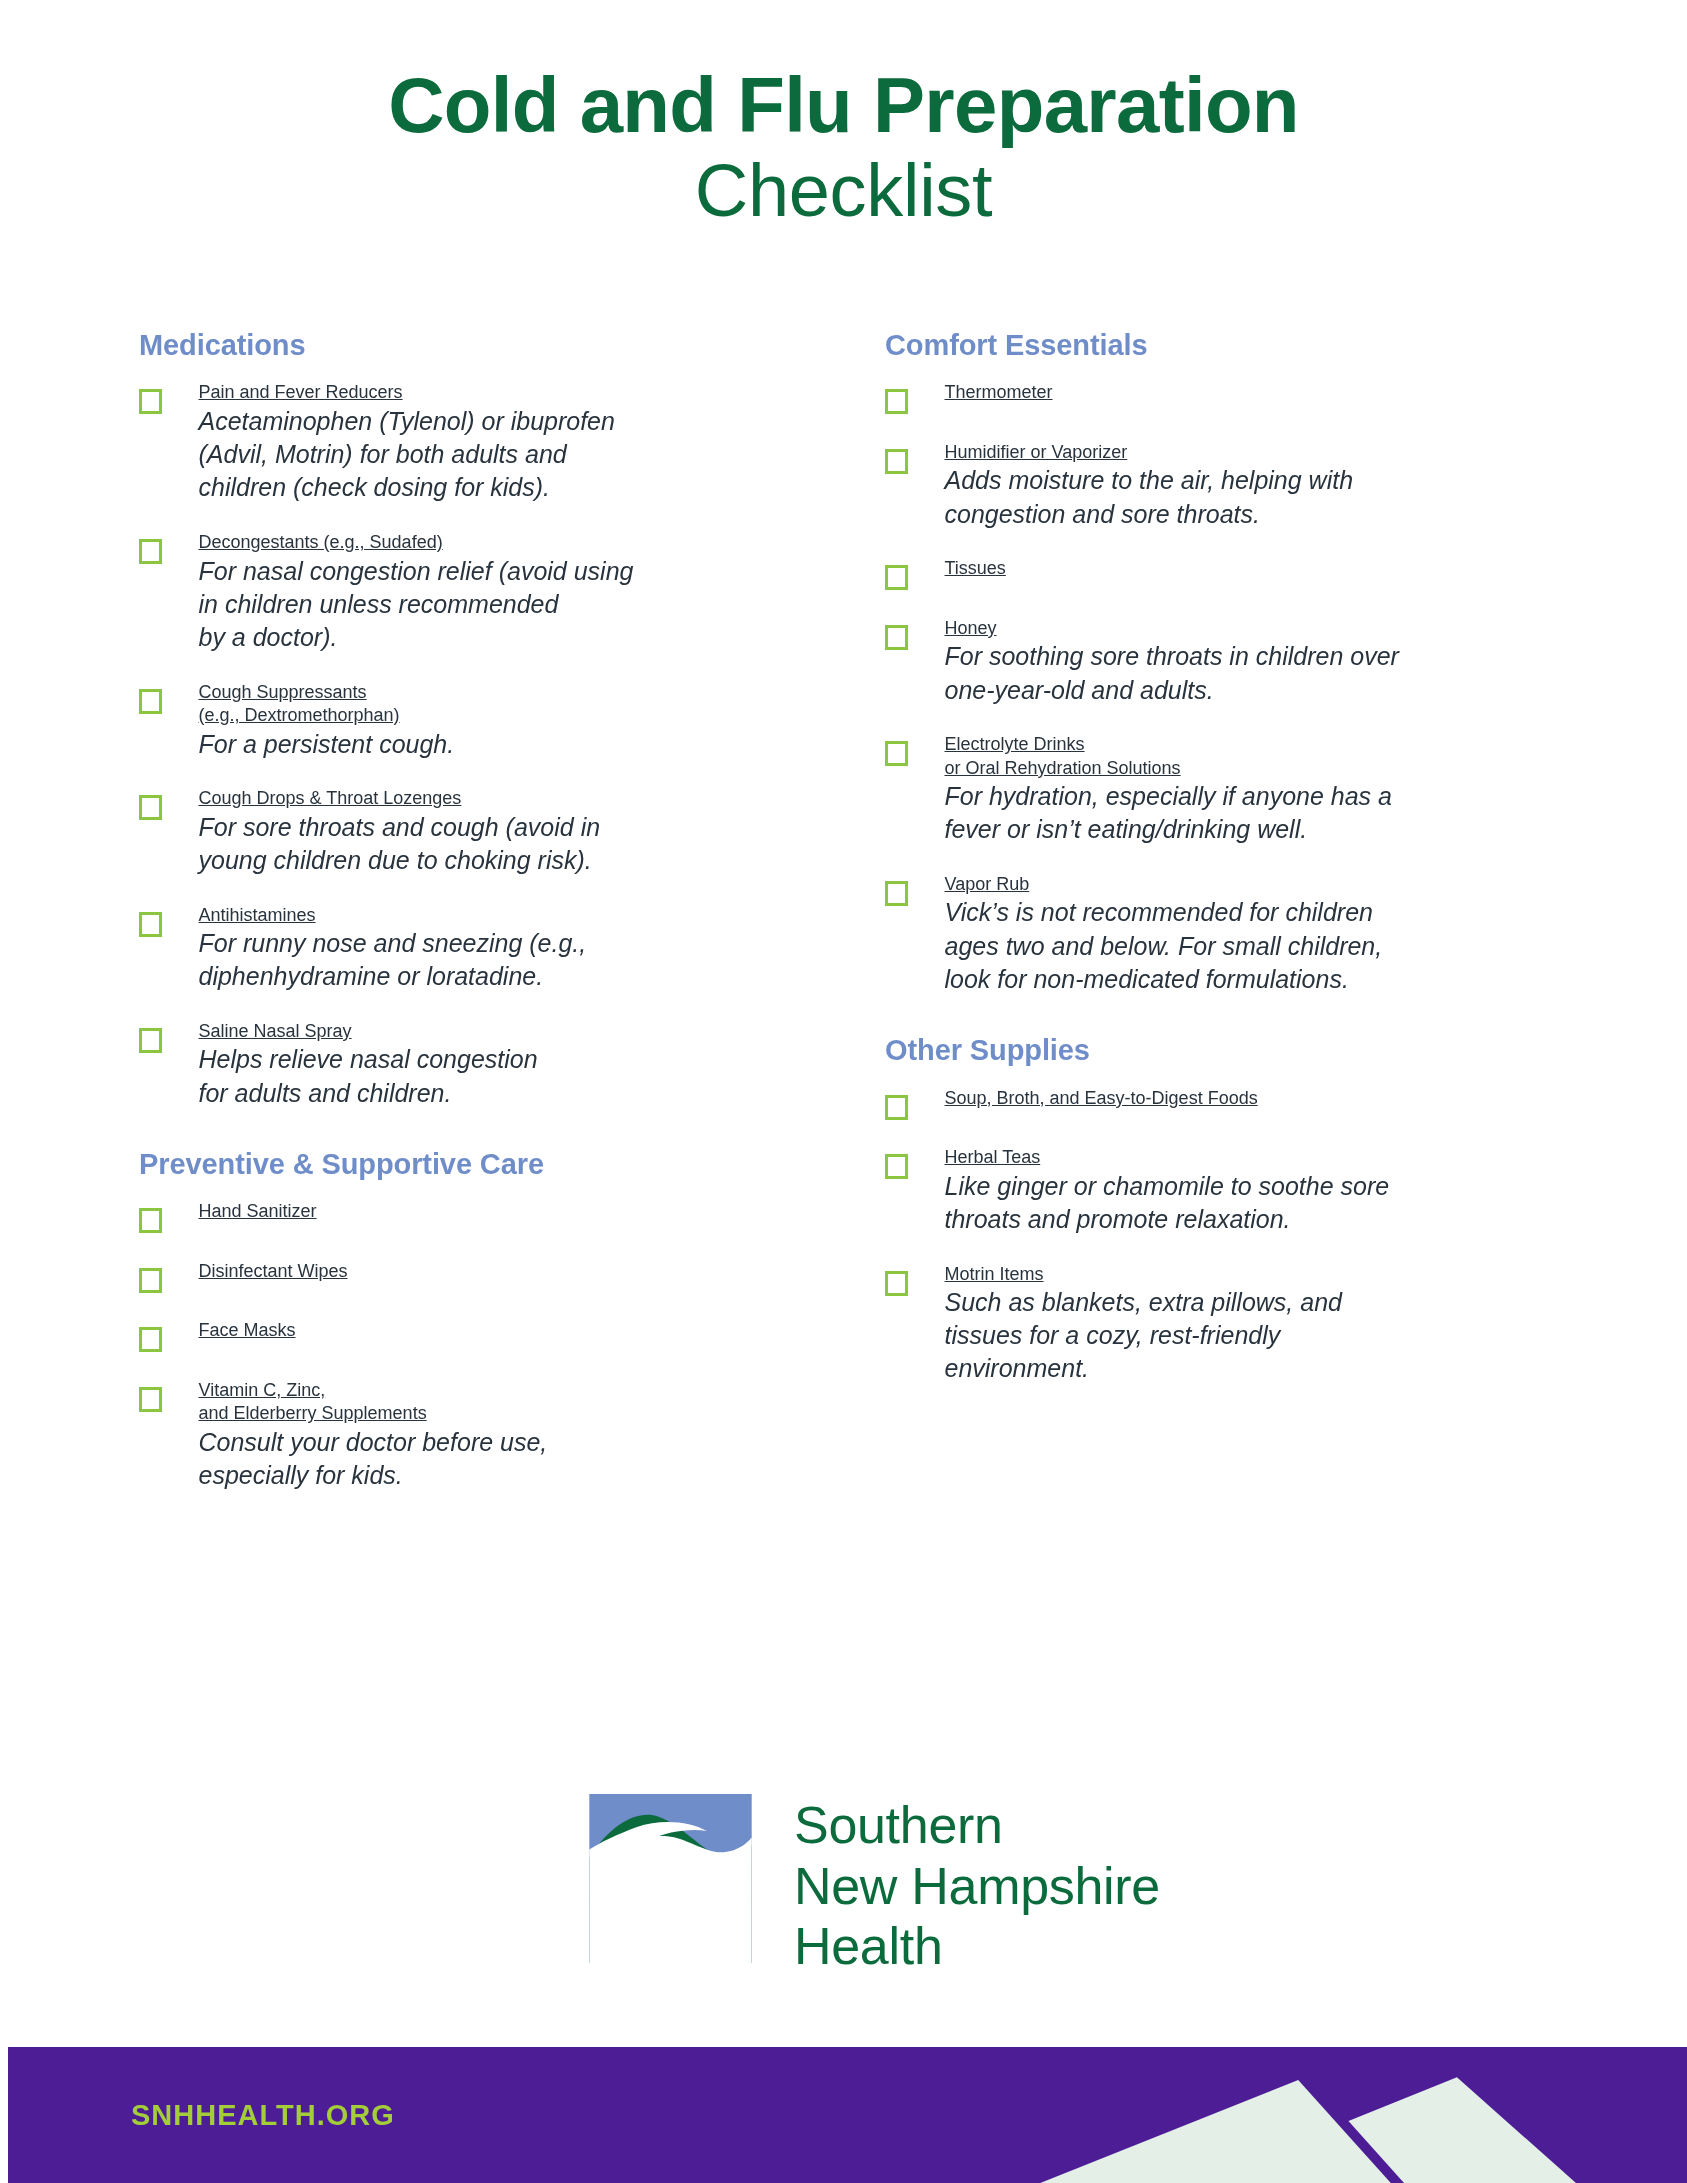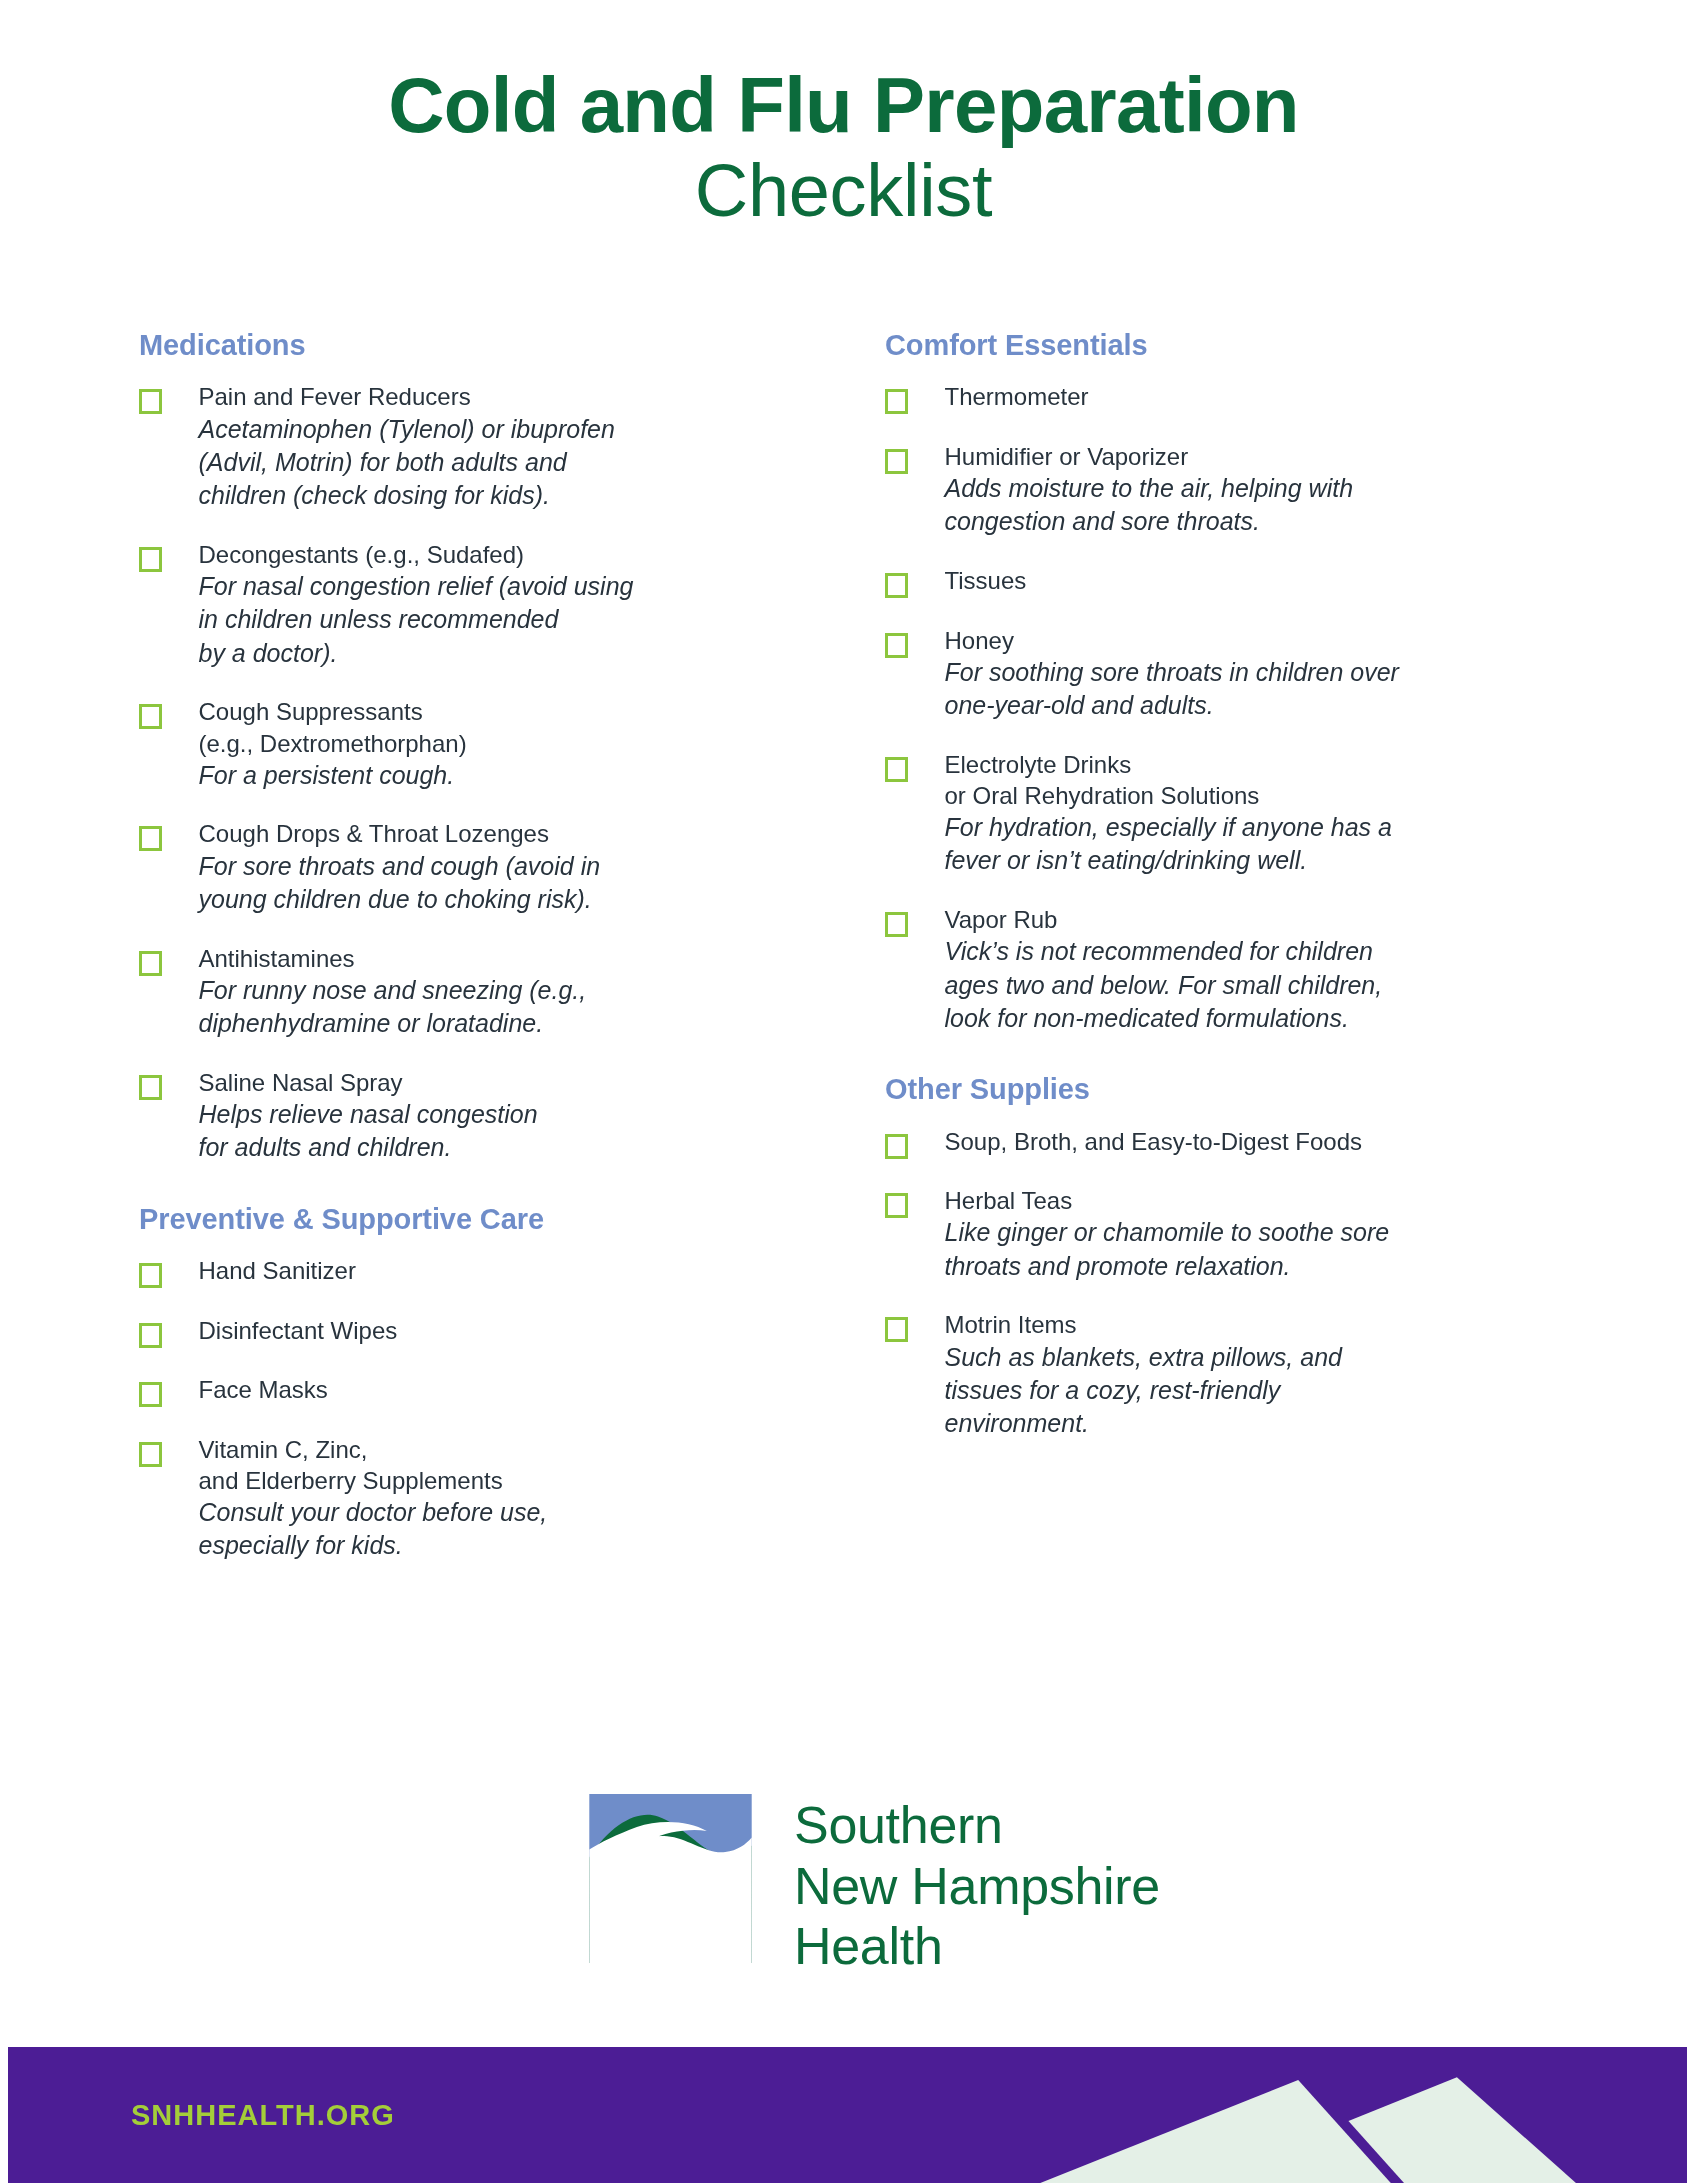--- a/index.html
+++ b/index.html
@@ -84,26 +84,27 @@
     border: 3.3px solid #8CC63E;
     background: #ffffff;
     margin-top: 8px;
     box-sizing: border-box;
   }
   .item-text {
     flex: 1 1 auto;
     padding-left: 37px;
   }
   .item-title {
-    font-size: 24px;
+    font-size: 18px;
     font-weight: 400;
     color: #28333D;
     line-height: 1.30;
     margin: 0;
     white-space: pre-line;
+    text-decoration: underline;
   }
   .item-desc {
     font-size: 25px;
     font-style: italic;
     font-weight: 400;
     color: #28333D;
     line-height: 1.33;
     margin: 0;
     white-space: pre-line;
   }

